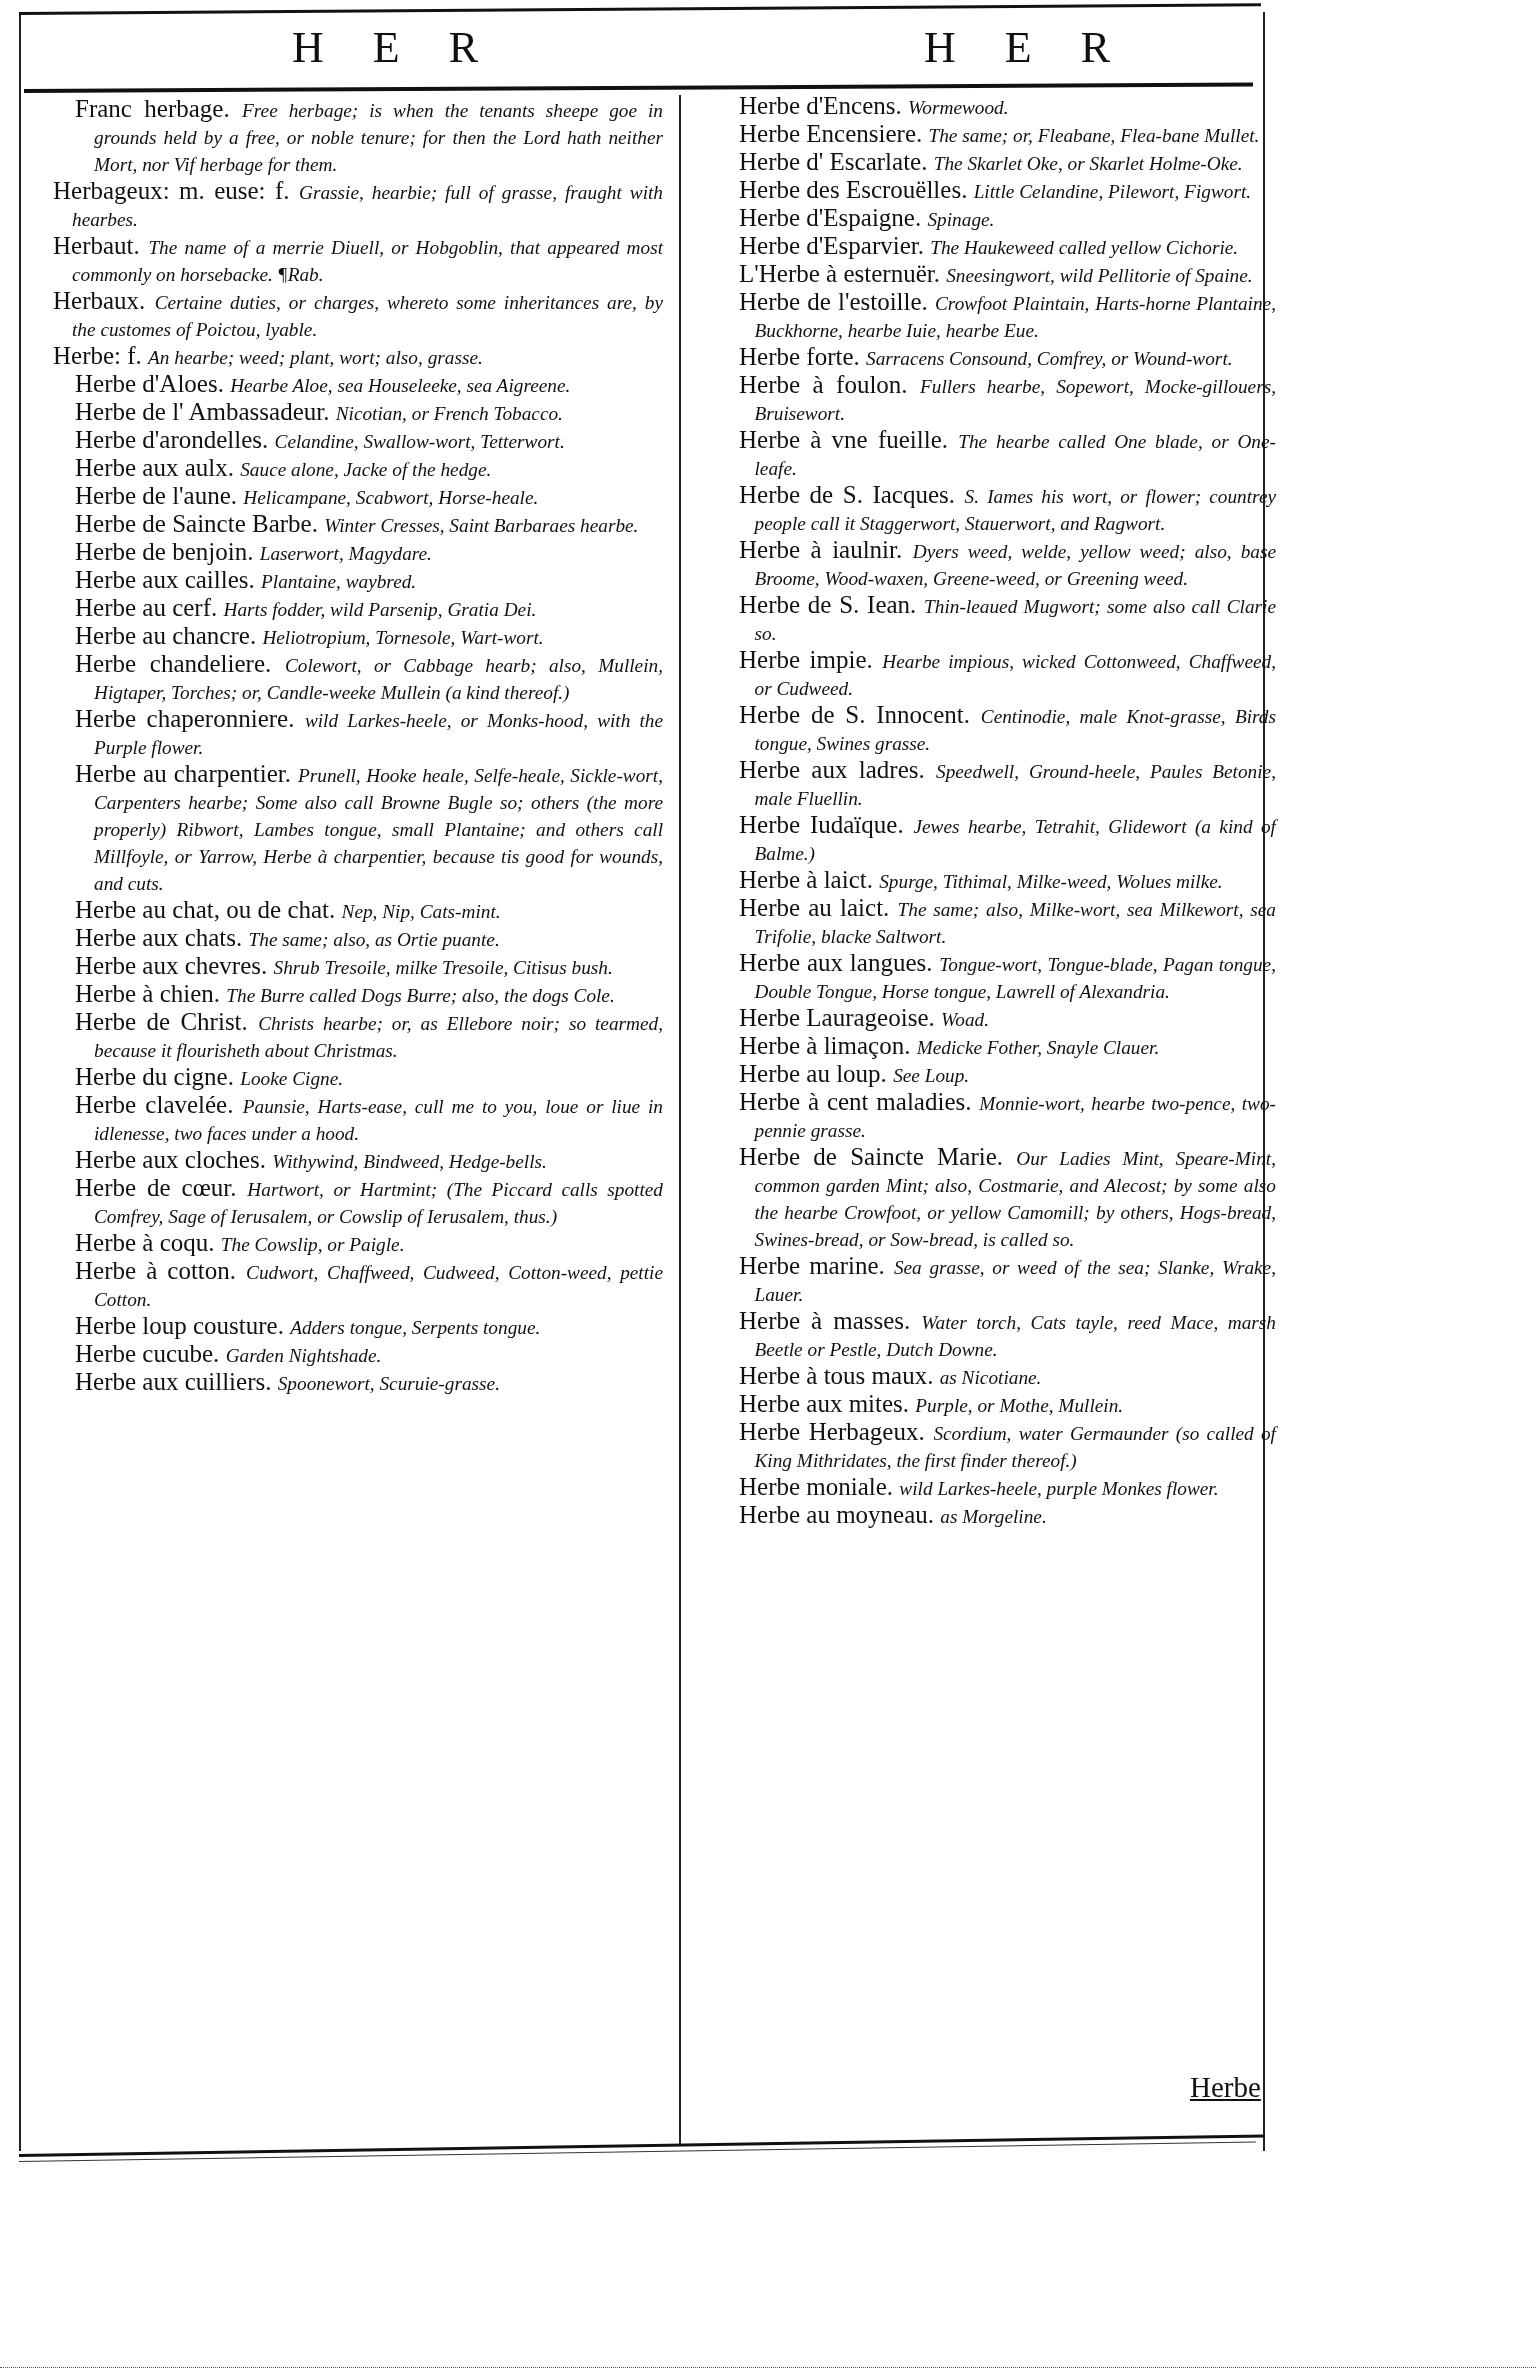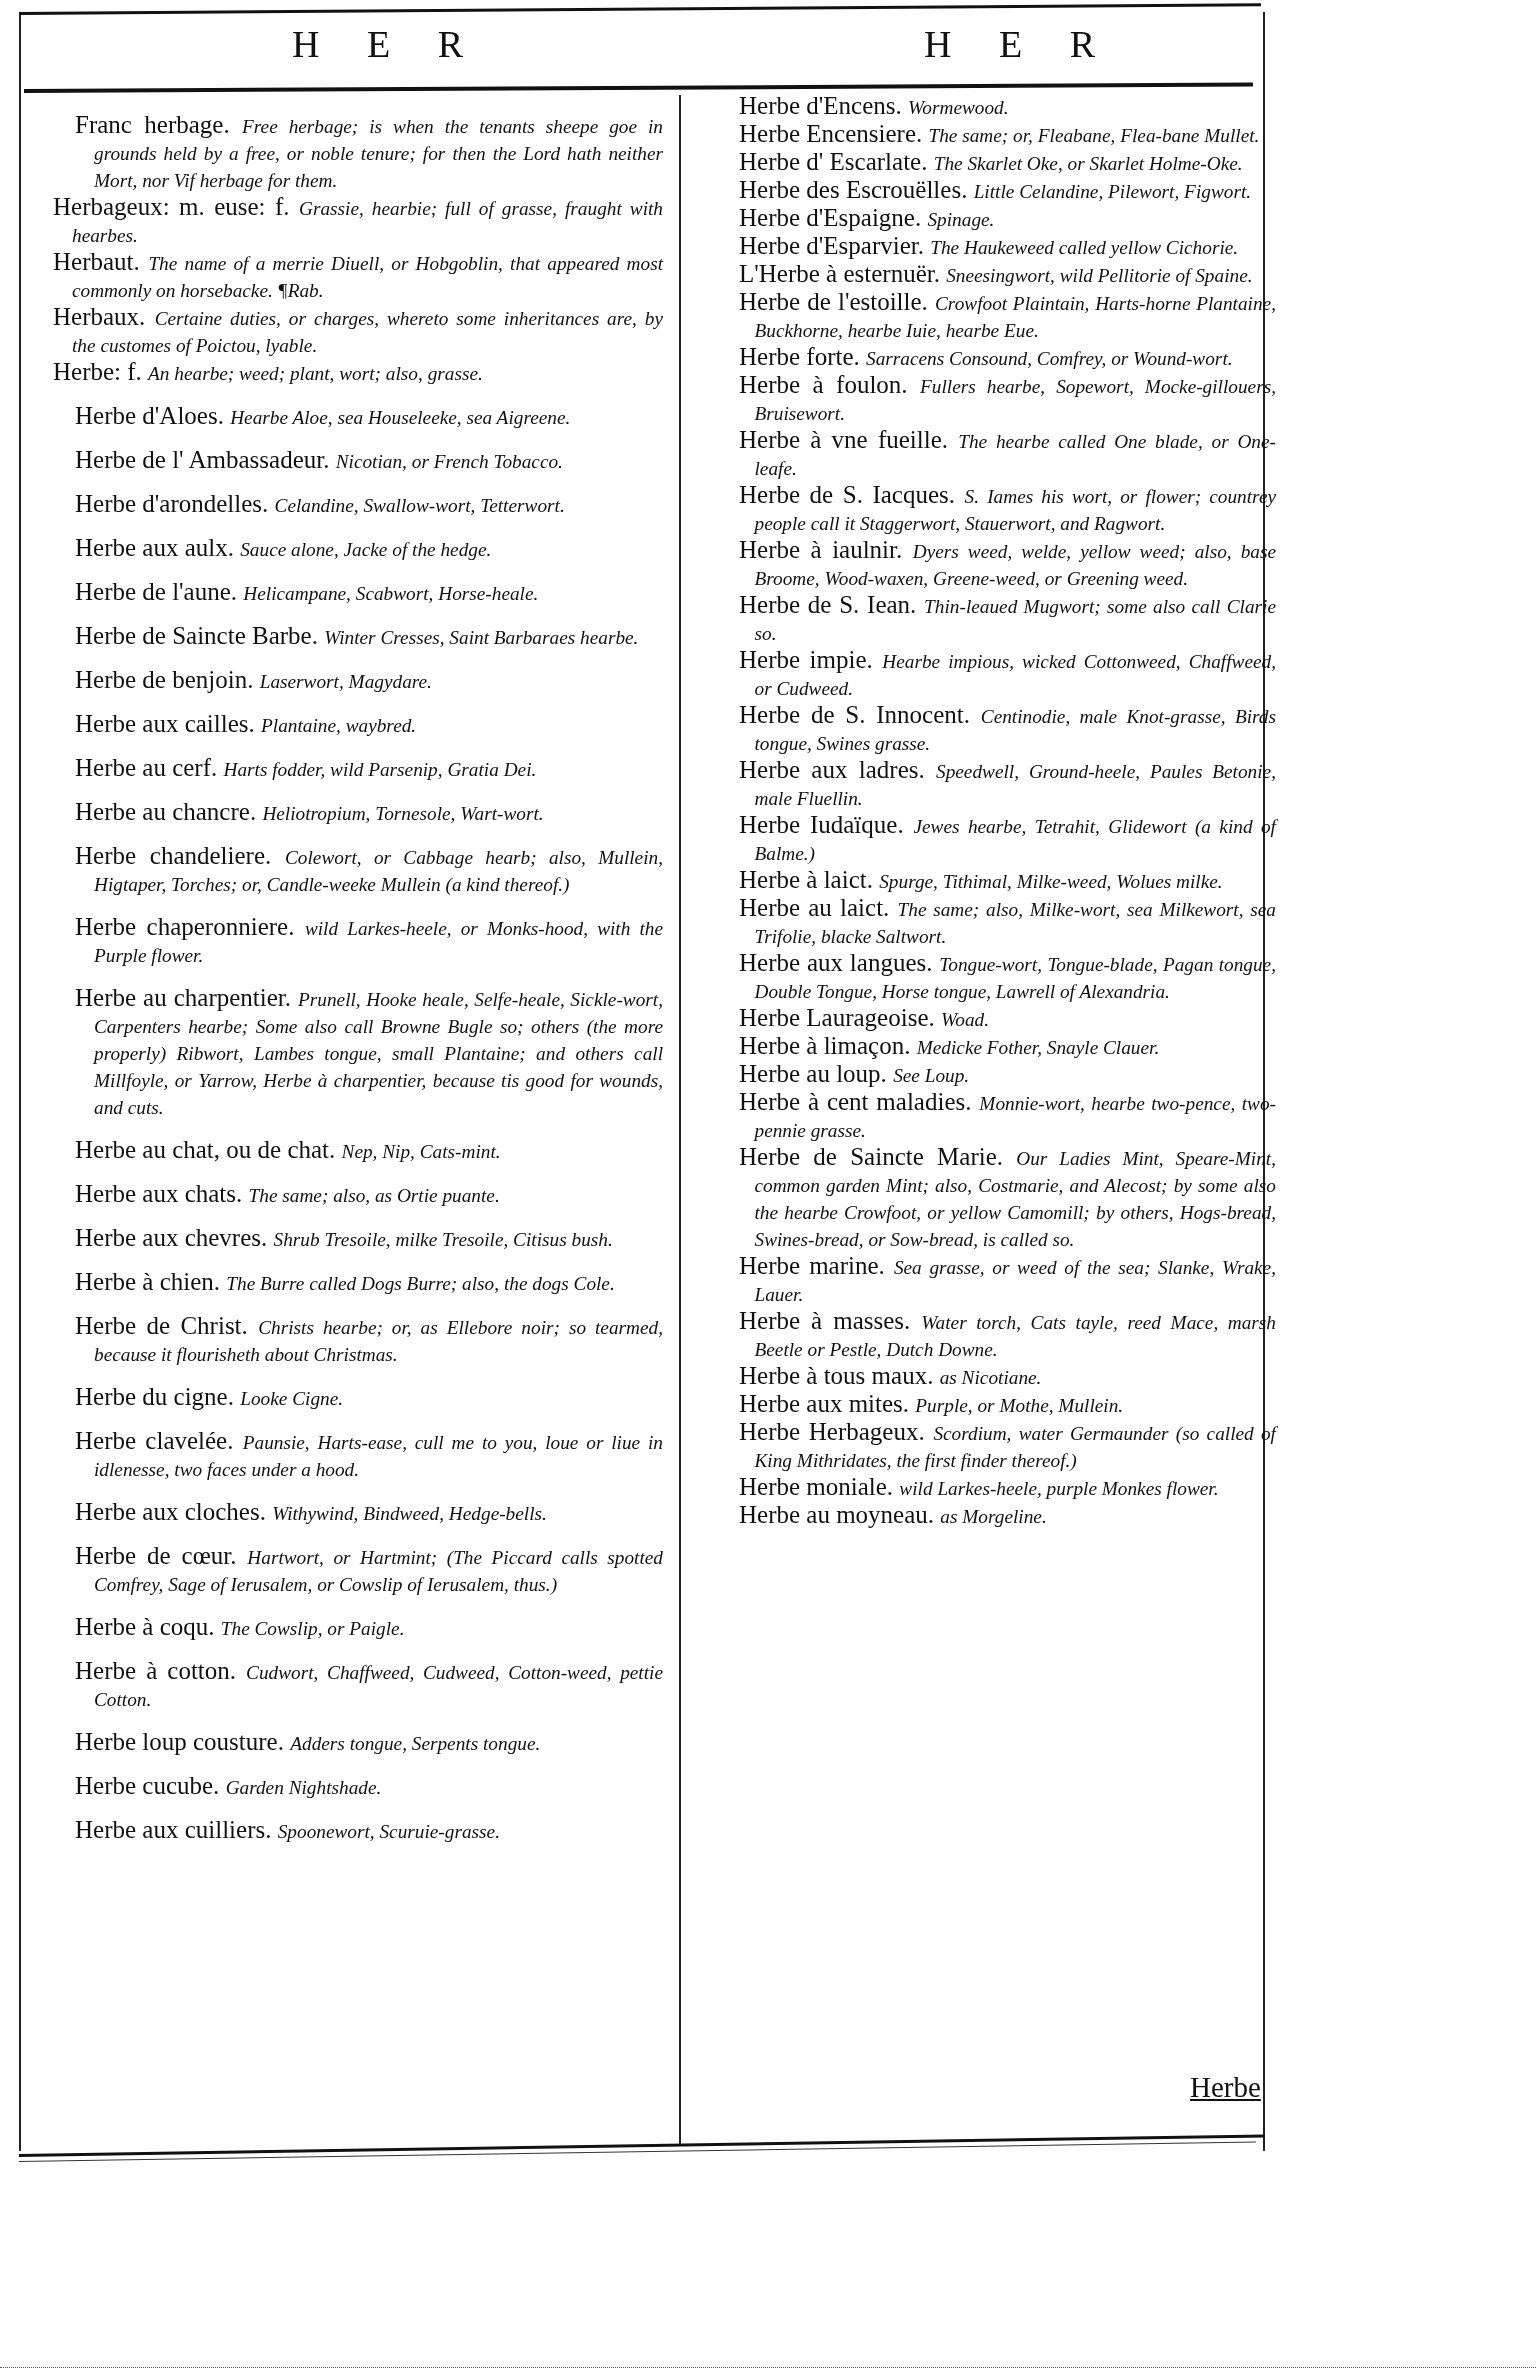--- a/index.html
+++ b/index.html
@@ -29,32 +29,32 @@
   }
   .scan-line {
     position: absolute; left: 0; top: 2367px; width: 1536px; height: 0;
     border-top: 0.9px dotted #555;
   }
   .divider {
     position: absolute; left: 679px; top: 95px; width: 0; height: 2049px;
     border-left: 2.6px solid #222;
   }
   .headword {
-    position: absolute; top: 22.3px; font-size: 38px; letter-spacing: 19px;
+    position: absolute; top: 22.3px; font-size: 44px; letter-spacing: 19px;
     font-family: "Liberation Serif", serif; font-weight: normal;
   }
   .hw-left { left: 292px; }
   .hw-right { left: 924px; }
   .col {
     position: absolute; top: 96px; font-size: 21px; line-height: 26px;
   }
   .col-left { left: 53px; width: 610px; }
   .col-right { left: 739px; width: 537px; top: 93px; }
   .entry { margin: 0; padding-left: 19px; text-indent: -19px; text-align: justify; }
-  .entry.sub { padding-left: 41px; text-indent: -19px; margin-top: 16px; }
+  .entry.sub { padding-left: 41px; text-indent: -19px; }
   .col-right .entry { padding-left: 15.5px; text-indent: -15.5px; }
   .lemma { font-size: 25px; font-style: normal; }
   .gloss { font-style: italic; font-size: 19.3px; }
   .catch {
     position: absolute; left: 1190px; top: 2071px; font-size: 29px; text-decoration: underline;
   }
 </style>
 </head>
 <body>
 

